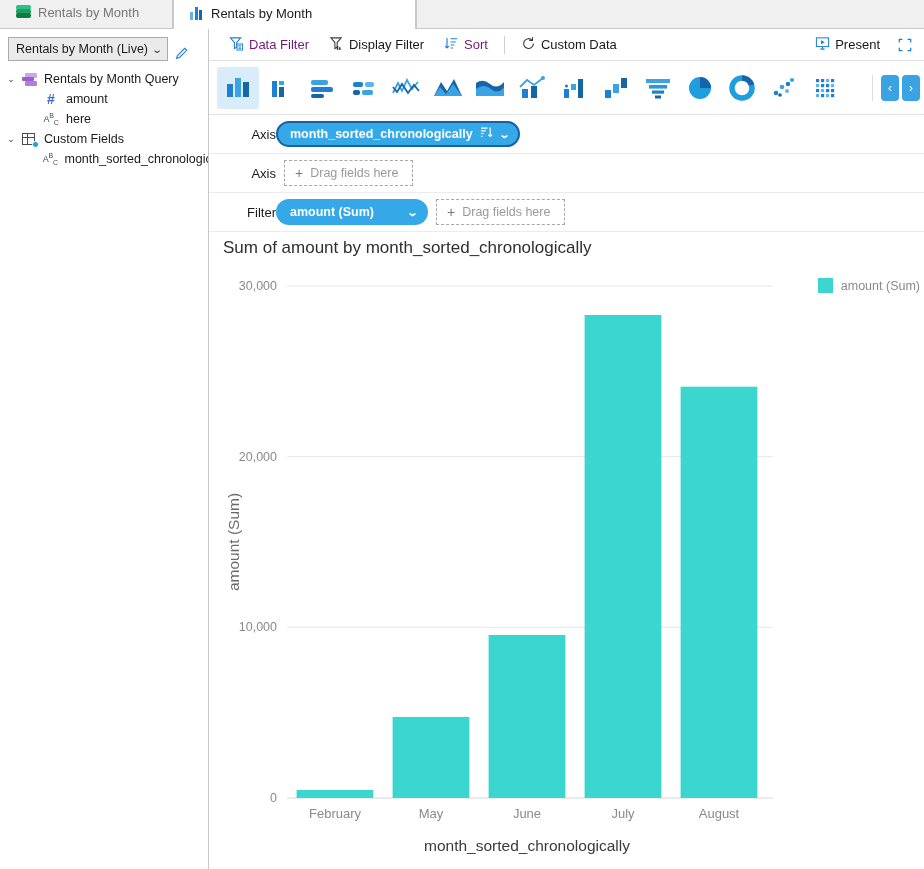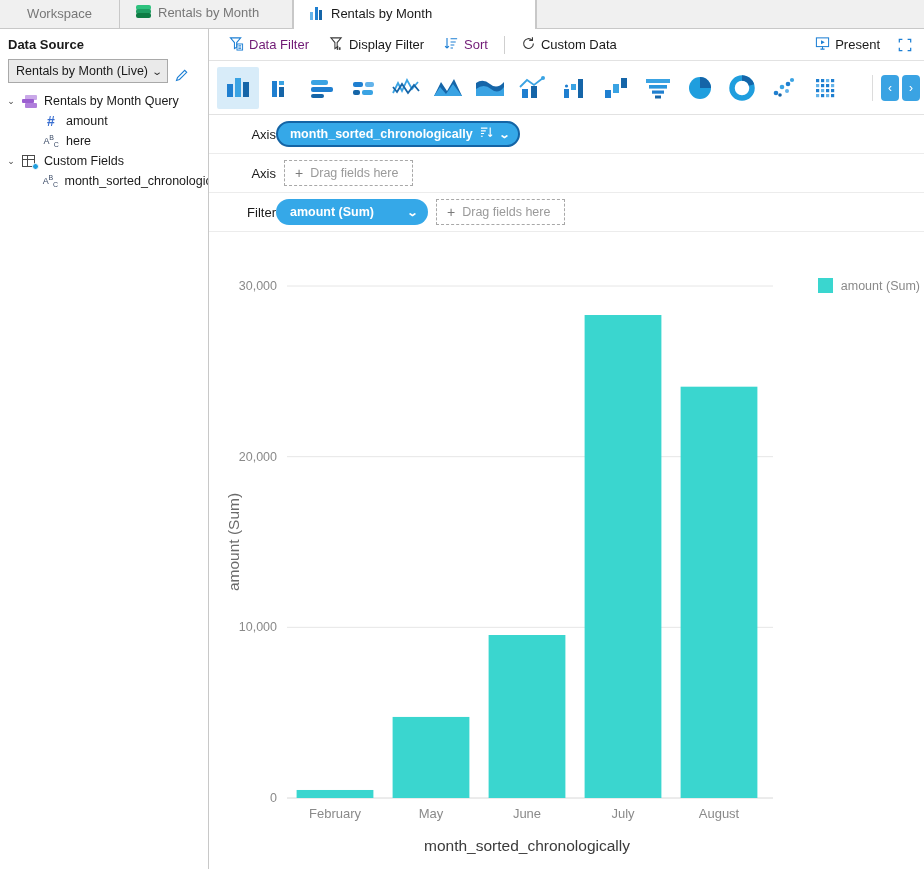--- a/index.html
+++ b/index.html
@@ -131,23 +131,20 @@
   .legend .sw { width:15px; height:15px; background:#3ad6cf; }
   .legend .lt { font-size:12.5px; color:#8a8a8a;}
   svg.plot { position:absolute; left:0; top:0; }
 </style>
 </head>
 <body>
 
 <div id="app">
 
   <div class="tabbar">
-    <div class="tab workspace">
-      <span>Workspace</span>
-    </div>
     <div class="tab ws2">
       <span class="ico-stack">
           <i></i>
           <i></i>
           <i></i>
         </span>
       <span>Rentals by Month</span>
     </div>
     <div class="tab active" style="width:243px;">
       <span class="ico-bars">
@@ -156,21 +153,20 @@
           <b></b>
         </span>
       <span>Rentals by Month</span>
     </div>
     <div class="tab-spacer"></div>
   </div>
 
   <div class="split">
 
     <div class="sidebar">
-      <div class="sb-title">Data Source</div>
 
       <div class="ds-row">
         <div class="ds-select">
           <span>Rentals by Month (Live)</span>
           <span class="cv">⌄</span>
         </div>
         <span class="pencil">
           <svg width="16" height="16" viewBox="0 0 16 16">
               <path d="M2.5 13.5l1-3 7.2-7.2 2 2-7.2 7.2-3 1z" fill="none" stroke="#1d7fd4" stroke-width="1.1"></path>
             </svg>
@@ -466,20 +462,21 @@
           <span>amount (Sum)</span>
           <span class="cv">⌄</span>
         </div>
         <div class="drop">
           <span class="pl">+</span>
           <span>Drag fields here</span>
         </div>
       </div>
 
       <div class="chartwrap">
+        <div class="chart-title">Sum of amount by month_sorted_chronologically</div>
 
         <div class="legend">
           <span class="sw"></span>
           <span class="lt">amount (Sum)</span>
         </div>
 
         <svg class="plot" id="plot" width="715" height="625">
             <line x1="78" y1="566" x2="564" y2="566" stroke="#d8d8d8" stroke-width="1"></line>
             <text x="68" y="570" text-anchor="end" fill="#8a8a8a" font-size="12.5" font-family="&quot;Liberation Sans&quot;, sans-serif">0</text>
             <line x1="78" y1="395.33333333333337" x2="564" y2="395.33333333333337" stroke="#e6e6e6" stroke-width="1"></line>

